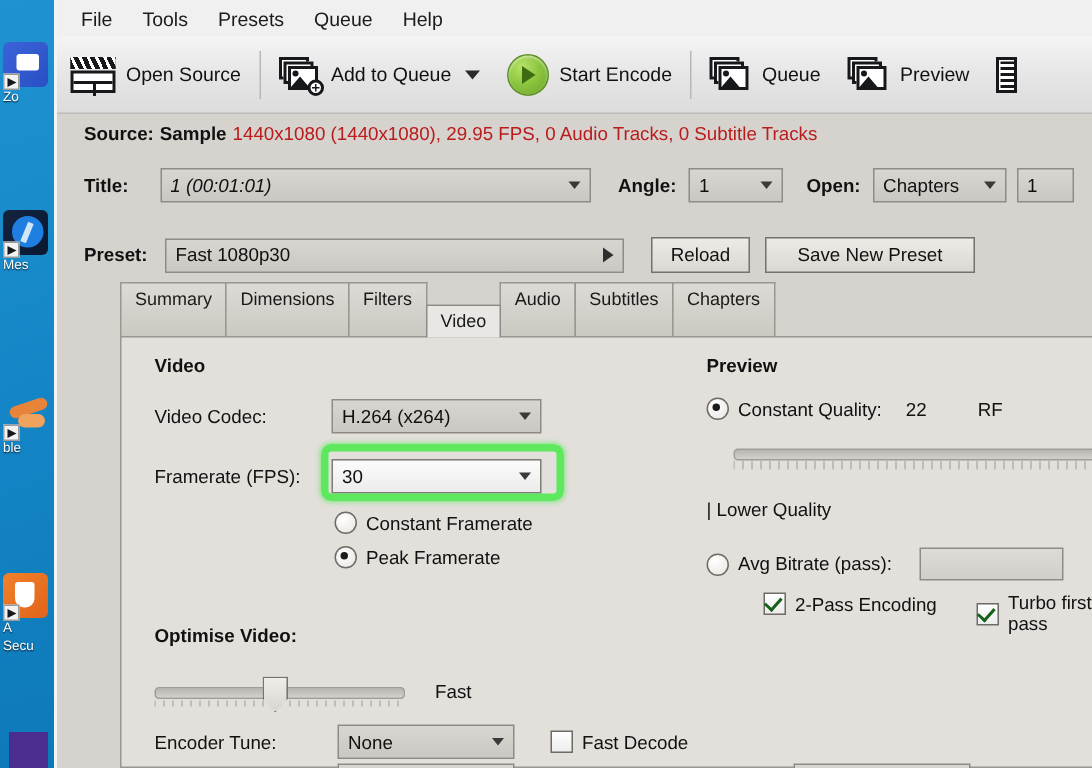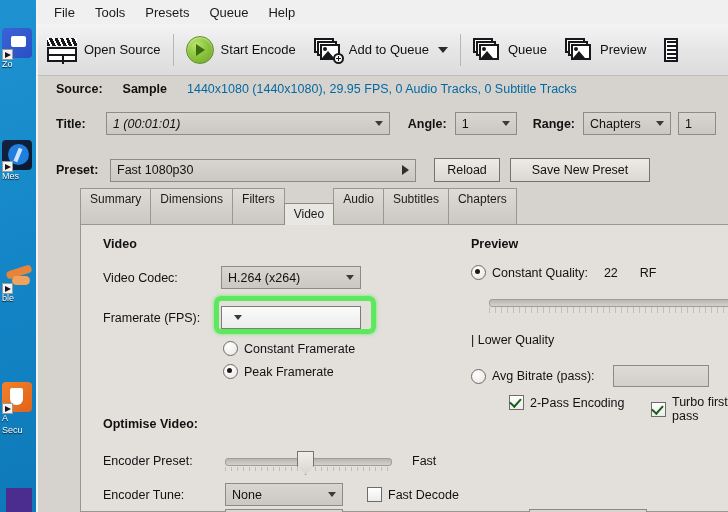--- a/index.html
+++ b/index.html
@@ -199,25 +199,25 @@
   }
 
   
   #sourceline {
     position: absolute; left: 0; top: 78px;
     width: 100%; height: 22px;
     display: flex; align-items: center;
     padding-left: 18px;
     box-sizing: border-box;
     font-size: 12.5px;
-    gap: 20px;
+    gap: 4px;
   }
   .src-key { font-weight: bold; color: #111; }
   .src-name { font-weight: bold; color: #111; }
-  .src-info { color: #0369a1; }
+  .src-info { color: #b91c1c; }
 
   
   .row { position: absolute; display: flex; align-items: center; }
   .lbl { font-size: 12.5px; font-weight: bold; color: #111; }
 
   .combo {
     background: linear-gradient(180deg,#d9d6d1 0%, #cbc8c3 100%);
     border: 1px solid #8e8b86;
     box-sizing: border-box;
     height: 23px;
@@ -431,39 +431,39 @@
     <div id="toolbar">
       <div class="tb-btn">
         <span class="ic-clap">
           <span class="top"></span>
             <span class="body"></span>
         </span>
         <span class="tb-label">Open Source</span>
       </div>
 
       <div class="tb-sep"></div>
-
-      <div class="tb-btn">
-        <span class="ic-play"></span>
-        <span class="tb-label">Start Encode</span>
-      </div>
 
       <div class="tb-btn">
         <span class="ic-photos">
           <i class="b1"></i>
             <i class="b2"></i>
             <i class="b3"></i>
           <span class="sun"></span>
             <span class="mount"></span>
             <span class="plus"></span>
         </span>
         <span class="tb-label">Add to Queue</span>
         <span class="caret-dn"></span>
       </div>
 
+      <div class="tb-btn">
+        <span class="ic-play"></span>
+        <span class="tb-label">Start Encode</span>
+      </div>
+
       <div class="tb-sep"></div>
 
       <div class="tb-btn">
         <span class="ic-photos">
           <i class="b1"></i>
             <i class="b2"></i>
             <i class="b3"></i>
           <span class="sun"></span>
             <span class="mount"></span>
         </span>
@@ -496,21 +496,21 @@
       <span class="lbl" style="width:54px;">Title:</span>
       <div class="combo" style="width:306px;font-style:italic;">
         <span class="val">1  (00:01:01)</span>
         <span class="chev"></span>
       </div>
       <span class="lbl" style="margin-left:18px;">Angle:</span>
       <div class="combo" style="width:66px; margin-left:8px;">
         <span class="val">1</span>
         <span class="chev"></span>
       </div>
-      <span class="lbl" style="margin-left:16px;">Range:</span>
+      <span class="lbl" style="margin-left:16px;">Open:</span>
       <div class="combo" style="width:94px; margin-left:8px;">
         <span class="val">Chapters</span>
         <span class="chev"></span>
       </div>
       <div class="combo" style="width:40px; margin-left:7px;">
         <span class="val">1</span>
       </div>
     </div>
 
     <div class="row" style="left:18px; top:158px;">
@@ -541,41 +541,42 @@
         <span style="width:118px;font-size:12.5px;color:#111;">Video Codec:</span>
         <div class="combo" style="width:140px;">
           <span class="val">H.264 (x264)</span>
           <span class="chev"></span>
         </div>
       </div>
 
       <div class="row" style="left:22px; top:81px;">
         <span style="width:118px;font-size:12.5px;color:#111;">Framerate (FPS):</span>
         <div class="combo light" style="width:140px;">
+          <span class="val">30</span>
           <span class="chev"></span>
         </div>
       </div>
 
       <div class="ctl-row" style="position:absolute; left:142px; top:116px;">
         <span class="radio"></span>
         <span>Constant Framerate</span>
       </div>
 
       <div class="ctl-row" style="position:absolute; left:142px; top:139px;">
         <span class="radio on"></span>
         <span>Peak Framerate</span>
       </div>
 
       <div class="section-title" style="left:390px; top:12px;">Preview</div>
 
       <div class="ctl-row" style="position:absolute; left:390px; top:40px;">
         <span class="radio on"></span>
         <span>Constant Quality:</span>
         <span style="margin-left:10px;">22</span>
-        <span style="margin-left:16px;">RF</span>
+        <span style="margin-left:28px;">RF</span>
       </div>
 
       <div style="position:absolute; left:408px; top:74px; width:242px;">
         <div class="slider-track"></div>
         <div class="slider-ticks"></div>
       </div>
 
       <div style="position:absolute; left:390px; top:108px; font-size:12.5px; color:#111;">| Lower Quality</div>
 
       <div class="ctl-row" style="position:absolute; left:390px; top:140px;">
@@ -590,21 +591,20 @@
       </div>
 
       <div class="ctl-row" style="position:absolute; left:570px; top:170px;">
         <span class="check on"></span>
         <span>Turbo first pass</span>
       </div>
 
       <div class="section-title" style="left:22px; top:192px;">Optimise Video:</div>
 
       <div class="row" style="left:22px; top:225px; width:380px;">
-        <span style="width:122px;font-size:12.5px;color:#111;">Encoder Preset:</span>
         <div style="position:relative; width:165px; height:22px;">
           <div class="slider-track" style="position:absolute;left:0;top:8px;width:165px;"></div>
           <div class="slider-ticks" style="position:absolute;left:0;top:17px;width:165px;height:4px;"></div>
           <div class="slider-thumb" style="left:72px; top:1px;"></div>
         </div>
         <span style="margin-left:22px;font-size:12.5px;color:#111;">Fast</span>
       </div>
 
       <div class="row" style="left:22px; top:258px;">
         <span style="width:122px;font-size:12.5px;color:#111;">Encoder Tune:</span>

